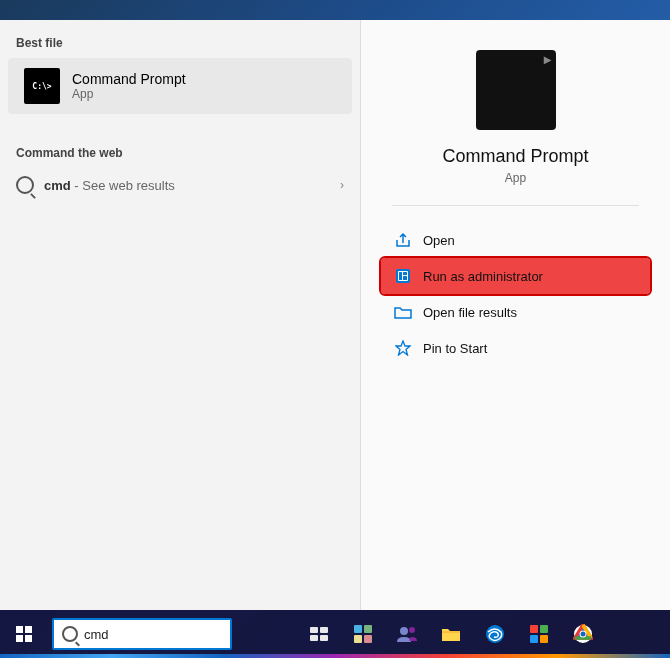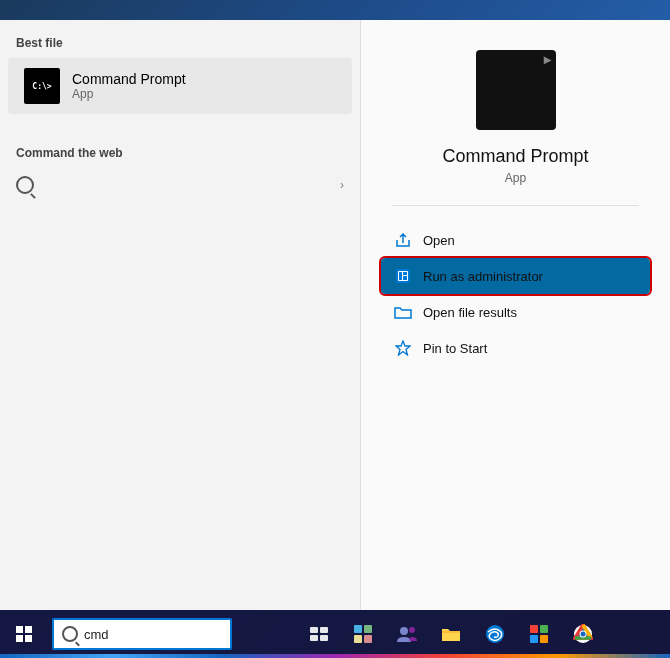--- a/index.html
+++ b/index.html
@@ -204,21 +204,21 @@
       display: flex;
       align-items: center;
       padding: 8px 12px;
       cursor: pointer;
       border-radius: 4px;
       position: relative;
     }
 
     .action-item.highlighted {
       outline: 2px solid #cc0000;
-      background: #0369a1;
+      background: #ef4444;
     }
 
     .action-icon {
       width: 20px;
       height: 20px;
       margin-right: 10px;
       flex-shrink: 0;
       display: flex;
       align-items: center;
       justify-content: center;
@@ -349,20 +349,23 @@
         <div class="best-match-text">
           <div class="item-title">Command Prompt</div>
           <div class="item-subtitle">App</div>
         </div>
       </div>
 
       <div class="search-web-section">
         <div class="section-label">Command the web</div>
         <div class="web-search-item">
           <div class="search-icon-circle"></div>
+          <div class="web-search-text">
+            <span class="query">cmd</span><span class="suffix"> - See web results</span>
+          </div>
           <span class="chevron-right">›</span>
         </div>
       </div>
 
     </div>
 
     <div class="right-panel">
 
       <div class="app-preview-icon"></div>
 

